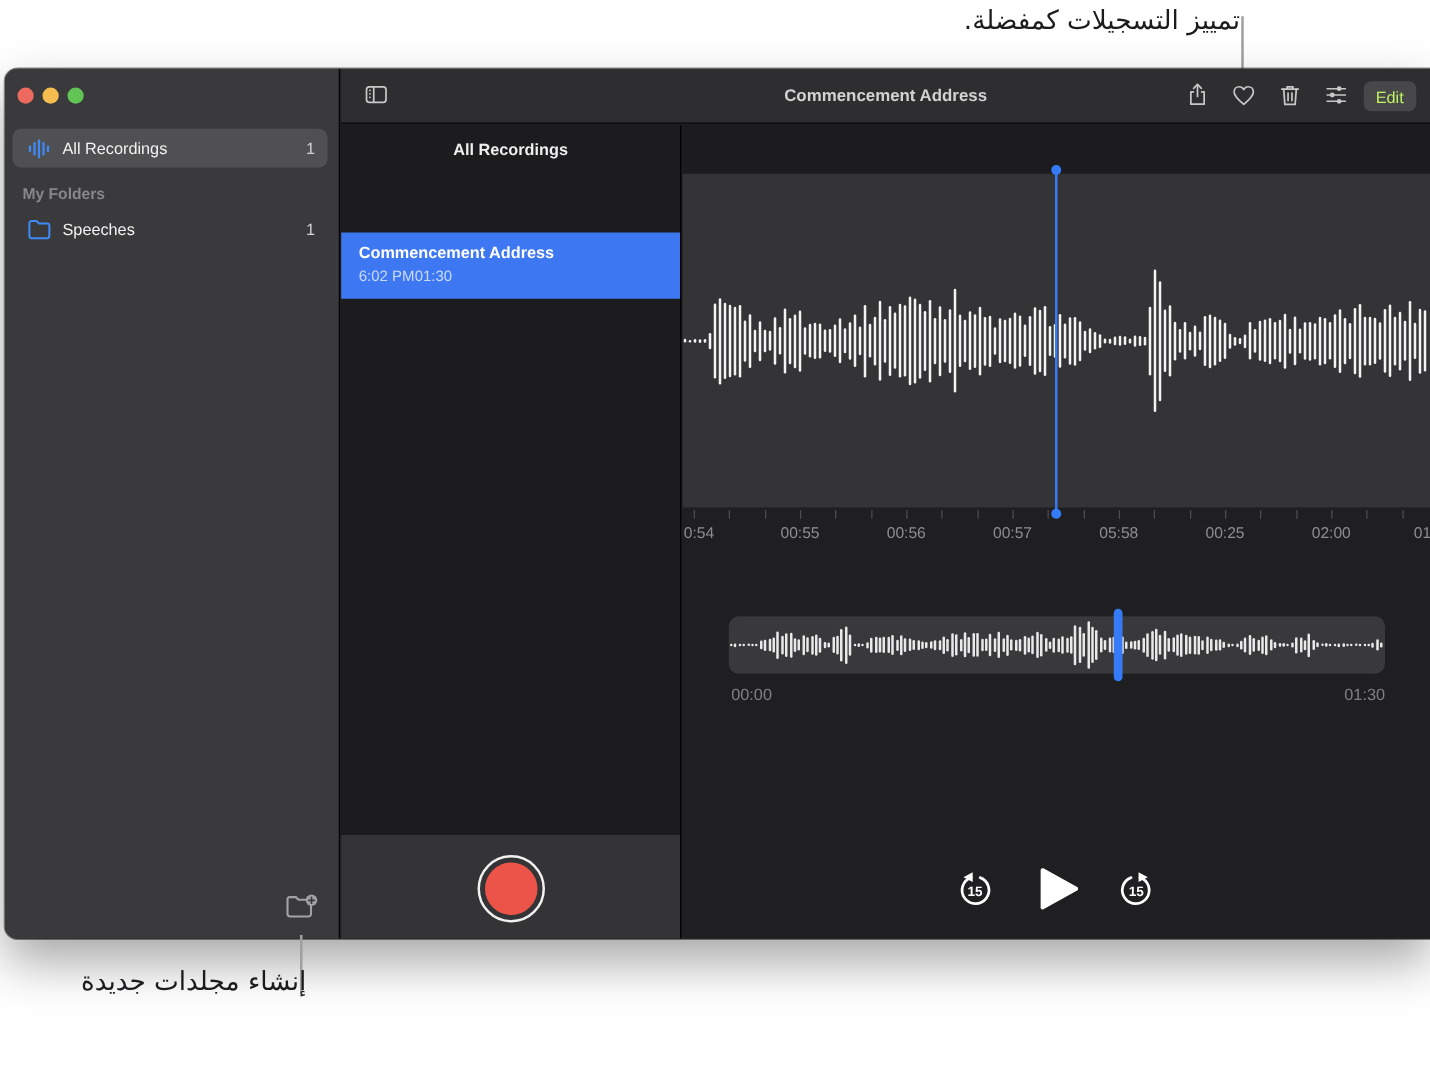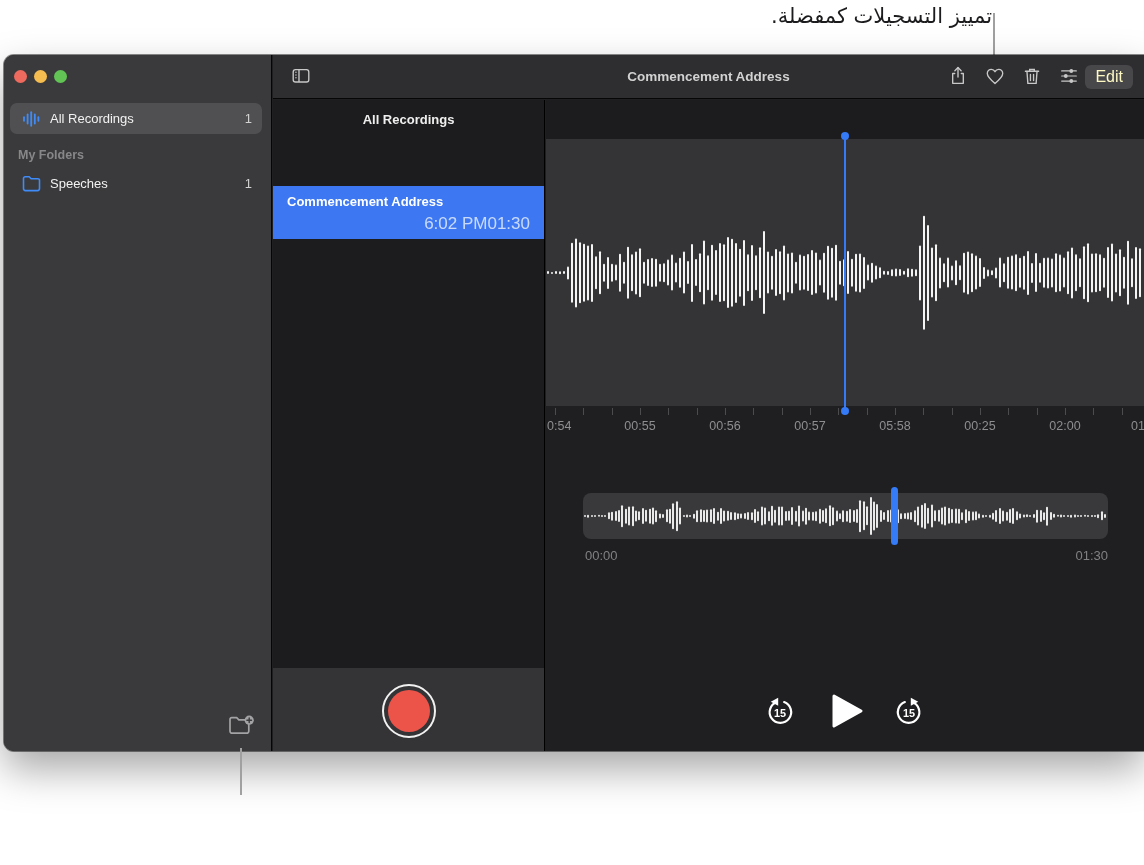--- a/index.html
+++ b/index.html
@@ -40,34 +40,34 @@
   .toolbar{position:absolute;left:269px;top:0;width:871px;height:44px;background:#2e2e30;border-bottom:1px solid #060606;}
   .tbtn{position:absolute;background:transparent;border:none;padding:0;width:24px;height:24px;top:10px;cursor:pointer;}
   .tbtn.toggle{left:16px;}
   .tbtn.share{right:174px;}
   .tbtn.heart{right:137px;}
   .tbtn.trash{right:100px;}
   .tbtn.sliders{right:63px;}
   .ttitle{position:absolute;left:0;right:0;top:0;height:44px;line-height:44px;text-align:center;
     color:#d2d2d2;font-size:13.5px;font-weight:600;}
   .editbtn{position:absolute;right:11px;top:10px;height:24px;padding:0 10px;border-radius:6px;
-    background:#48484a;border:none;color:#fef9c3;font-size:16px;cursor:pointer;font-family:inherit;}
+    background:#48484a;border:none;color:#bef264;font-size:13px;cursor:pointer;font-family:inherit;}
 
   
   .listcol{position:absolute;left:269px;top:45px;width:272px;height:651px;background:#1c1c1e;border-right:1px solid #000;}
   .lheader{position:absolute;left:0;right:0;top:12px;text-align:center;color:#efefef;font-size:13px;font-weight:700;}
   .searchbox{position:absolute;left:13px;top:48px;width:245px;height:28px;border-radius:7px;background:#3d3d3f;
     display:flex;align-items:center;padding:0 8px;}
   .searchbox svg{flex:0 0 auto;margin-right:5px;}
   .searchbox input{flex:1;background:transparent;border:none;outline:none;color:#e2e2e2;font-size:13px;font-family:inherit;min-width:0;}
   .searchbox input::placeholder{color:#98989a;}
   .recitem{position:absolute;left:0;top:86px;width:271px;height:53px;background:var(--selection,#3d78f2);
     padding:8px 14px 0 14px;cursor:pointer;}
   .rectitle{color:#ffffff;font-size:13px;font-weight:700;margin-bottom:5px;}
-  .recmeta{display:flex;justify-content:flex-end;color:rgba(255,255,255,.72);font-size:17px;}
+  .recmeta{display:flex;justify-content:flex-start;color:rgba(255,255,255,.72);font-size:12px;}
   .recfooter{position:absolute;left:0;bottom:0;width:271px;height:83px;background:#343436;}
   .recordbtn{position:absolute;left:50%;top:16px;transform:translateX(-50%);width:54px;height:54px;border-radius:50%;
     border:2.5px solid #f1f1f1;background:transparent;padding:0;cursor:pointer;display:flex;align-items:center;justify-content:center;}
   .recordinner{width:42px;height:42px;border-radius:50%;background:var(--record-red,#ec544a);display:block;}
 
   
   .player{position:absolute;left:542px;top:45px;width:598px;height:651px;background:#1f1f21;overflow:hidden;}
   .topstrip{position:absolute;left:0;top:0;width:598px;height:39px;background:#1c1c1e;}
   .waveband{position:absolute;left:0;top:39px;width:598px;height:267px;background:#343436;}
   .wbar{position:absolute;top:50%;transform:translateY(-50%);background:#f4f4f4;border-radius:1px;}
@@ -591,13 +591,14 @@
           <polygon points="5.9,5.9 12.4,2.5 12.4,9.3" fill="#ffffff"></polygon>
         </g>
         <text x="14" y="19.2" text-anchor="middle" font-size="9.5" font-weight="bold" fill="#ffffff" font-family="Liberation Sans, sans-serif">15</text>
       </svg>
     </button>
   </div>
 </div>
 
 <div class="callout-line callout-bottom"></div>
 <div class="annotation annotation-bottom" dir="rtl">
+  <div>إنشاء مجلدات جديدة</div>
 </div>
 
 </body></html>

